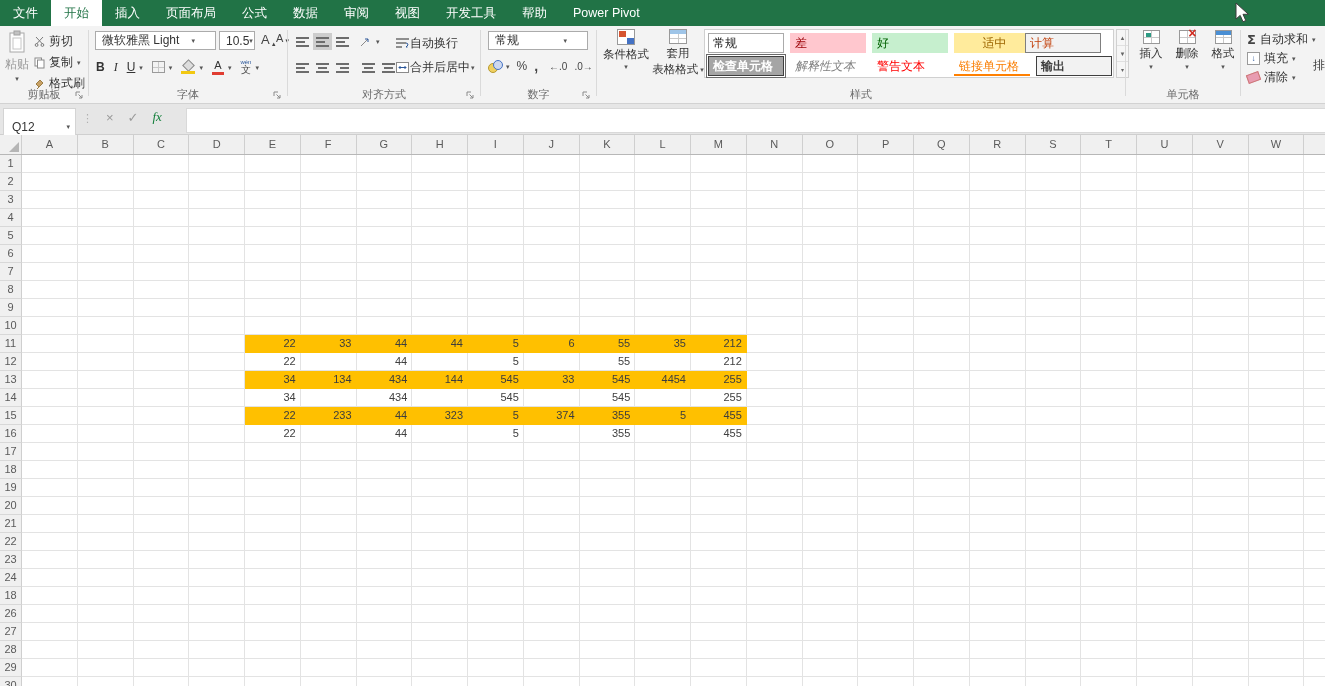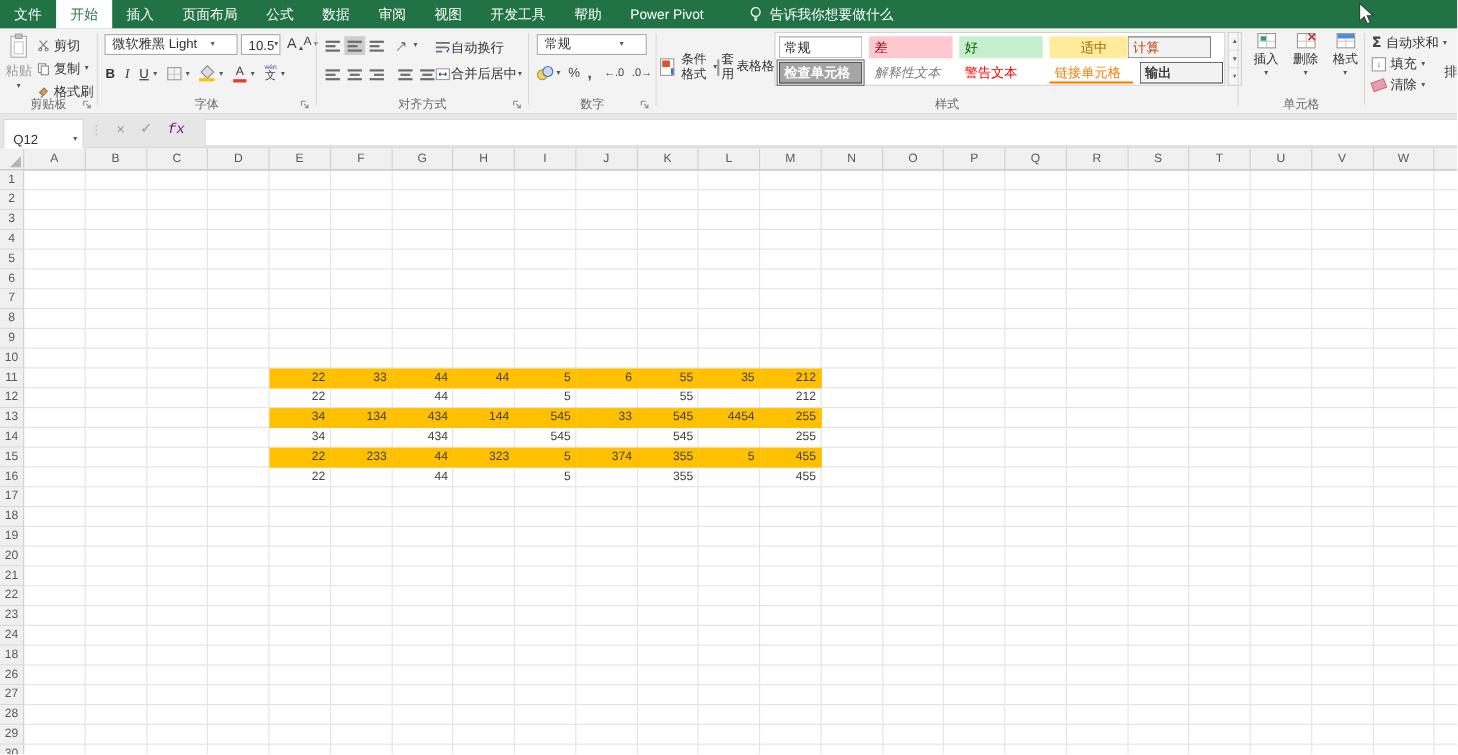--- a/index.html
+++ b/index.html
@@ -46,21 +46,21 @@
   .i-fontcolor b{font-weight:normal;font-size:11px;color:#333}
   .i-fontcolor i{width:12px;height:3px;background:#e03c31;margin-top:1px}
   .i-phon{display:inline-flex;flex-direction:column;align-items:center;line-height:1;font-size:10px;color:#444}
   .i-phon i{font-style:normal;font-size:6px;color:#2b579a}
   
   .i-coin{position:relative;display:inline-block;width:14px;height:13px}
   .i-coin::before{content:"";position:absolute;left:0;top:3px;width:8px;height:8px;border-radius:50%;background:#f0d060;border:1px solid #b89a30}
   .i-coin::after{content:"";position:absolute;left:5px;top:0;width:8px;height:8px;border-radius:50%;background:#cdd8ef;border:1px solid #4472c4}
   .dec{font-size:10px;color:#444;white-space:nowrap}
   
-  .bigbtn{position:absolute;top:3px;width:52px;height:64px;display:flex;flex-direction:row;align-items:center;justify-content:flex-start;gap:2px;font-size:11.5px;color:#333;text-align:center;line-height:1.25}
+  .bigbtn{position:absolute;top:3px;width:52px;height:64px;display:flex;flex-direction:column;align-items:center;justify-content:flex-start;gap:2px;font-size:11.5px;color:#333;text-align:center;line-height:1.25}
   .i-cf{width:18px;height:16px;border:1px solid #999;background:
      linear-gradient(#d65532,#d65532) 1px 1px/7px 6px no-repeat,
      linear-gradient(#4472c4,#4472c4) 9px 8px/7px 6px no-repeat,#fff;box-sizing:border-box}
   .i-fat{width:18px;height:15px;border:1px solid #999;background:
      linear-gradient(#9fc5e8,#9fc5e8) 0 0/100% 4px no-repeat,
      linear-gradient(#c9c9c9,#c9c9c9) center 0/1px 100% no-repeat,
      linear-gradient(#c9c9c9,#c9c9c9) 0 8px/100% 1px no-repeat,#fff;box-sizing:border-box}
   .gallery{position:absolute;left:106px;top:3px;width:410px;height:49px;background:#fff;border:1px solid #d0d0d0;box-sizing:border-box}
   .gal{position:absolute;width:76px;height:20px;line-height:20px;padding-left:5px;box-sizing:border-box;font-size:12px;white-space:nowrap;overflow:hidden}
   .galrail{position:absolute;left:518px;top:3px;width:13px;height:49px;display:flex;flex-direction:column;border:1px solid #d0d0d0;background:#f6f6f6;box-sizing:border-box}
@@ -77,21 +77,21 @@
   
   .edrow{position:absolute;left:4px;display:flex;align-items:center;gap:4px;white-space:nowrap}
   .i-sigma{font-size:13px;font-weight:bold;color:#444;font-family:"DejaVu Sans",sans-serif}
   .i-filldown{display:inline-flex;width:11px;height:11px;border:1px solid #9a9a9a;align-items:center;justify-content:center;font-size:8px;color:#2b579a;background:#fff}
   .i-eraser{display:inline-block;width:11px;height:7px;background:#e89cb1;border:1px solid #c77;transform:rotate(-20deg)}
   
   .fbar{position:absolute;left:0;top:104px;width:100%;height:31px;background:#e6e6e6;border-bottom:1px solid #cfcfcf;box-sizing:border-box}
   .namebox{position:absolute;left:3px;top:4px;width:73px;height:37px;background:#fff;border:1px solid #d4d4d4;display:flex;align-items:center;justify-content:space-between;padding:0 5px 0 8px;box-sizing:border-box;font-size:12px;color:#333}
   .fdots{position:absolute;left:82px;top:8px;color:#b0b0b0;font-size:11px}
   .fx-btns{position:absolute;left:106px;top:5px;display:flex;gap:14px;align-items:center;color:#9a9a9a;font-size:13px}
-  .fxi{font-style:italic;font-family:Liberation Mono, monospace;color:#701a75;font-size:13px}
+  .fxi{font-style:italic;font-family:Liberation Serif, serif;color:#15803d;font-size:13px}
   .finput{position:absolute;left:186px;top:4px;right:0;height:23px;background:#fff;border:1px solid #d9d9d9;border-right:none}
   .finput input{width:100%;height:100%;border:none;outline:none;font-size:12px;padding:0 4px;box-sizing:border-box;background:transparent}
   
   .grid{position:absolute;left:0;top:135px;width:1325px;height:551px;overflow:hidden;background:#fff}
   .ghead{display:flex;height:20px;background:#f0f0f0;border-bottom:1px solid #b7b7b7;box-sizing:border-box}
   .ghcell{flex:none;width:55.75px;box-sizing:border-box;border-right:1px solid #cfcfcf;text-align:center;font-size:11px;color:#5a5a5a;line-height:19px}
   .corner{flex:none;width:22px;position:relative;border-right:1px solid #cfcfcf;box-sizing:border-box}
   .corner::after{content:"";position:absolute;right:2px;bottom:2px;border-left:10px solid transparent;border-bottom:10px solid #b5b5b5}
   .grow{display:flex;height:18px}
   .rh{flex:none;width:22px;box-sizing:border-box;background:#f0f0f0;border-right:1px solid #cfcfcf;border-bottom:1px solid #d8d8d8;font-size:11px;color:#5a5a5a;text-align:center;line-height:17px}
@@ -112,27 +112,20 @@
         <div class="tab">插入</div>
         <div class="tab">页面布局</div>
         <div class="tab">公式</div>
         <div class="tab">数据</div>
         <div class="tab">审阅</div>
         <div class="tab">视图</div>
         <div class="tab">开发工具</div>
         <div class="tab">帮助</div>
         <div class="tab">Power Pivot</div>
       </div>
-    <div class="tellme">
-      <svg width="12" height="15" viewBox="0 0 12 15">
-        <circle cx="6" cy="5" r="4" fill="none" stroke="#fff" stroke-width="1.2"></circle>
-        <path d="M4.5 10.5 h3 M4.8 12.2 h2.4" stroke="#fff" stroke-width="1.2" fill="none"></path>
-      </svg>
-      <span>告诉我你想要做什么</span>
-    </div>
   </div>
 
   <div class="ribbon">
 
     <div class="grp" style="left:0;width:88px">
       <div class="paste-btn">
         <svg width="20" height="24" viewBox="0 0 20 24">
           <rect x="3" y="3" width="14" height="19" fill="#fdfdfd" stroke="#a8a8a8"></rect>
           <rect x="7" y="1" width="6" height="4" fill="#c2c2c2" stroke="#a0a0a0"></rect>
           <rect x="6" y="8" width="8" height="11" fill="#fff" stroke="#c6c6c6"></rect>

